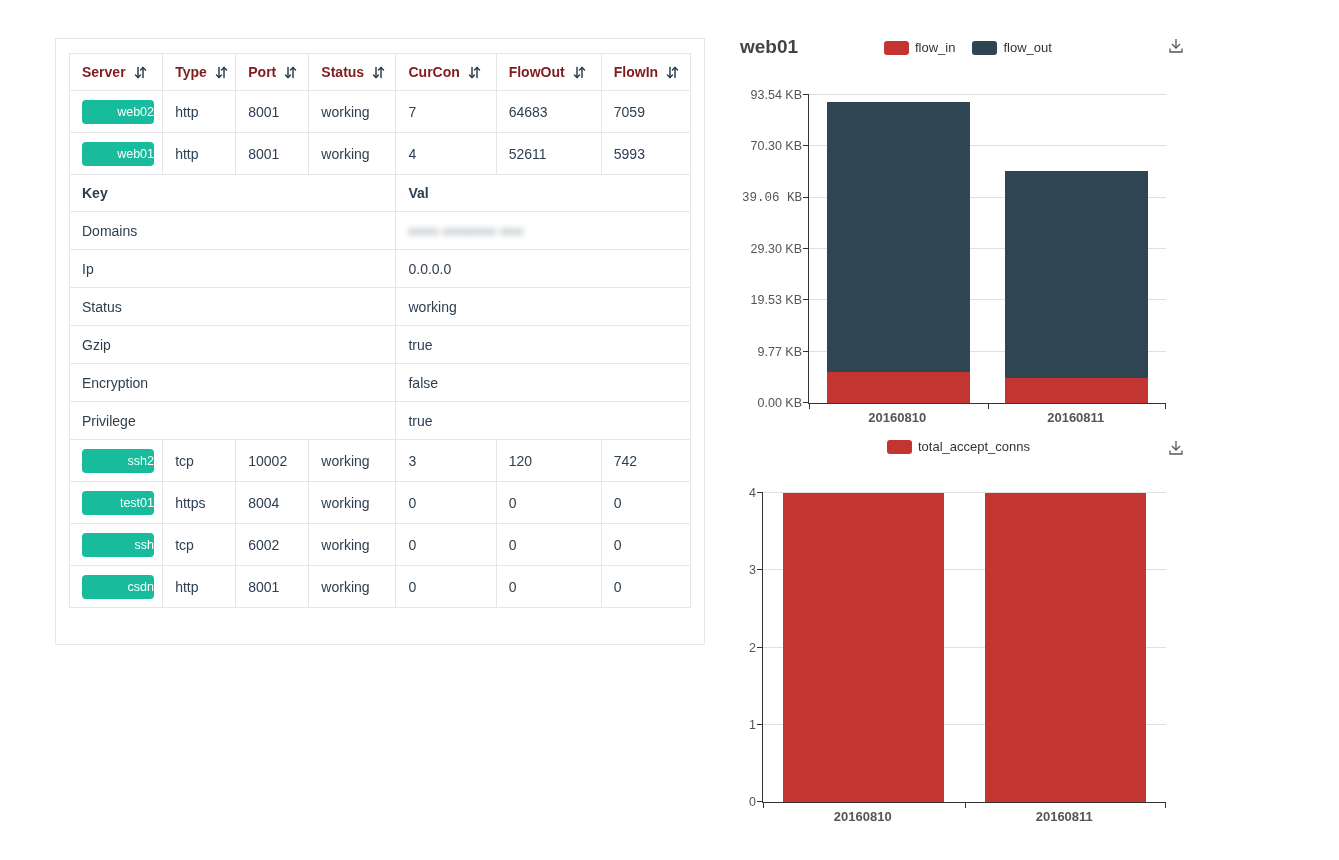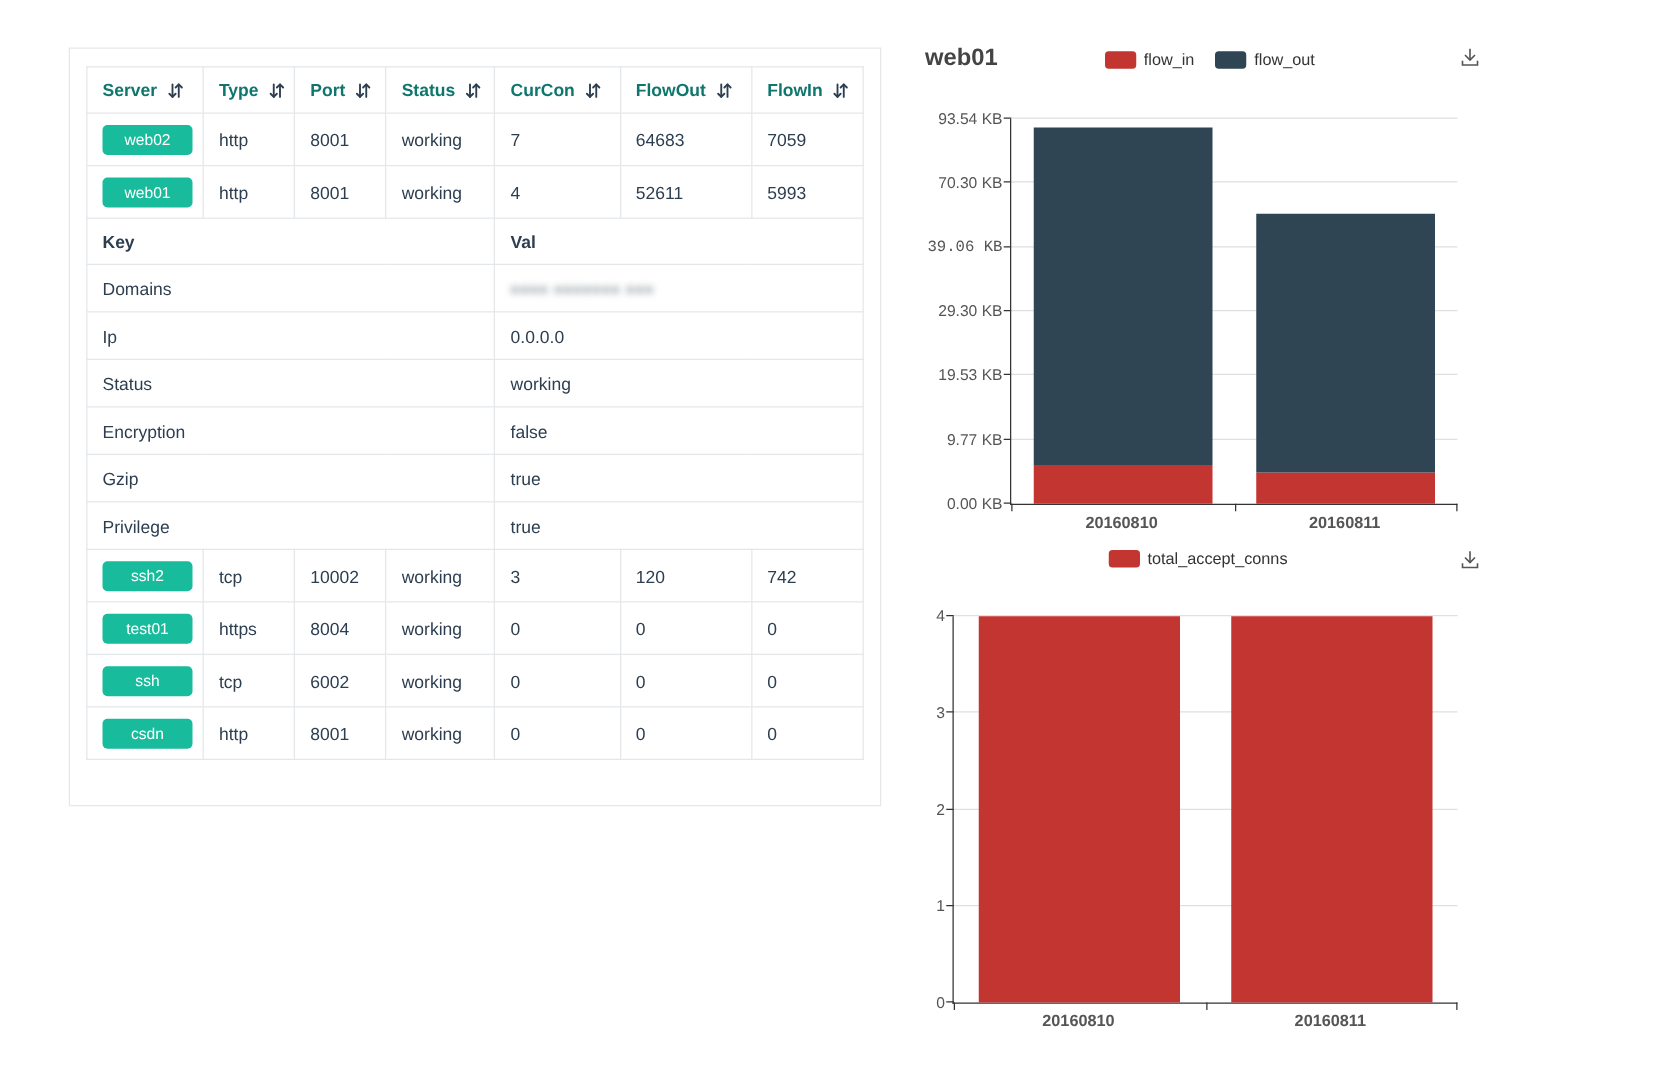--- a/index.html
+++ b/index.html
@@ -5,26 +5,26 @@
   html,body{margin:0;padding:0;background:#fff;}
   .page{position:relative;width:1339px;height:860px;background:#ffffff;
         font-family:"Liberation Sans",sans-serif;color:#2c3e50;overflow:hidden;}
 
   
   .card{position:absolute;left:55px;top:38px;width:650px;height:607px;
         background:#fff;border:1px solid #e7e7e7;box-sizing:border-box;padding:14px 13px;}
   table.server-table{width:100%;border-collapse:collapse;font-size:14px;table-layout:fixed;}
   .server-table th,.server-table td{border:1px solid #e4e7ea;padding:8px 12px;text-align:left;
         vertical-align:middle;box-sizing:border-box;overflow:hidden;white-space:nowrap;}
-  .server-table thead th{font-weight:bold;color:#0f766e;padding:10px 12px;cursor:pointer;}
+  .server-table thead th{font-weight:bold;color:#7f1d1d;padding:10px 12px;cursor:pointer;}
   .th-inner{display:flex;align-items:center;gap:8px;}
   tr.srv-row td{height:42px;padding-top:6px;padding-bottom:6px;}
   tr.kv-row td{height:38px;padding-top:9px;padding-bottom:9px;}
   tr.kv-head th{font-weight:bold;padding:10px 12px;}
-  .badge-btn{display:inline-block;min-width:72px;padding:5px 0;text-align:center;
+  .badge-btn{display:inline-block;min-width:72px;padding:5px 0;text-align:right;
         background:#18bc9c;color:#fff;border:none;border-radius:4px;font-size:12.5px;
         font-family:"Liberation Sans",sans-serif;cursor:pointer;}
   .sort-svg{flex:0 0 auto;}
   .smudge{display:inline-block;color:#aab1b7;filter:blur(3px);font-size:11px;letter-spacing:1px;
         transform:translateY(-1px);}
 
   
   .chart{position:absolute;left:740px;width:450px;height:402px;}
   #chart1{top:30px;}
   #chart2{top:432px;}
@@ -181,26 +181,26 @@
           </tr>
           <tr class="kv-row">
             <td colspan="4">Ip</td>
             <td colspan="3">0.0.0.0</td>
           </tr>
           <tr class="kv-row">
             <td colspan="4">Status</td>
             <td colspan="3">working</td>
           </tr>
           <tr class="kv-row">
+            <td colspan="4">Gzip</td>
+            <td colspan="3">true</td>
+          </tr>
+          <tr class="kv-row">
             <td colspan="4">Encryption</td>
             <td colspan="3">false</td>
-          </tr>
-          <tr class="kv-row">
-            <td colspan="4">Gzip</td>
-            <td colspan="3">true</td>
           </tr>
           <tr class="kv-row">
             <td colspan="4">Privilege</td>
             <td colspan="3">true</td>
           </tr>
           <tr class="srv-row">
             <td><button class="badge-btn" style="background: rgb(24, 188, 156);">ssh2</button></td>
             <td>tcp</td>
             <td>10002</td>
             <td>working</td>

